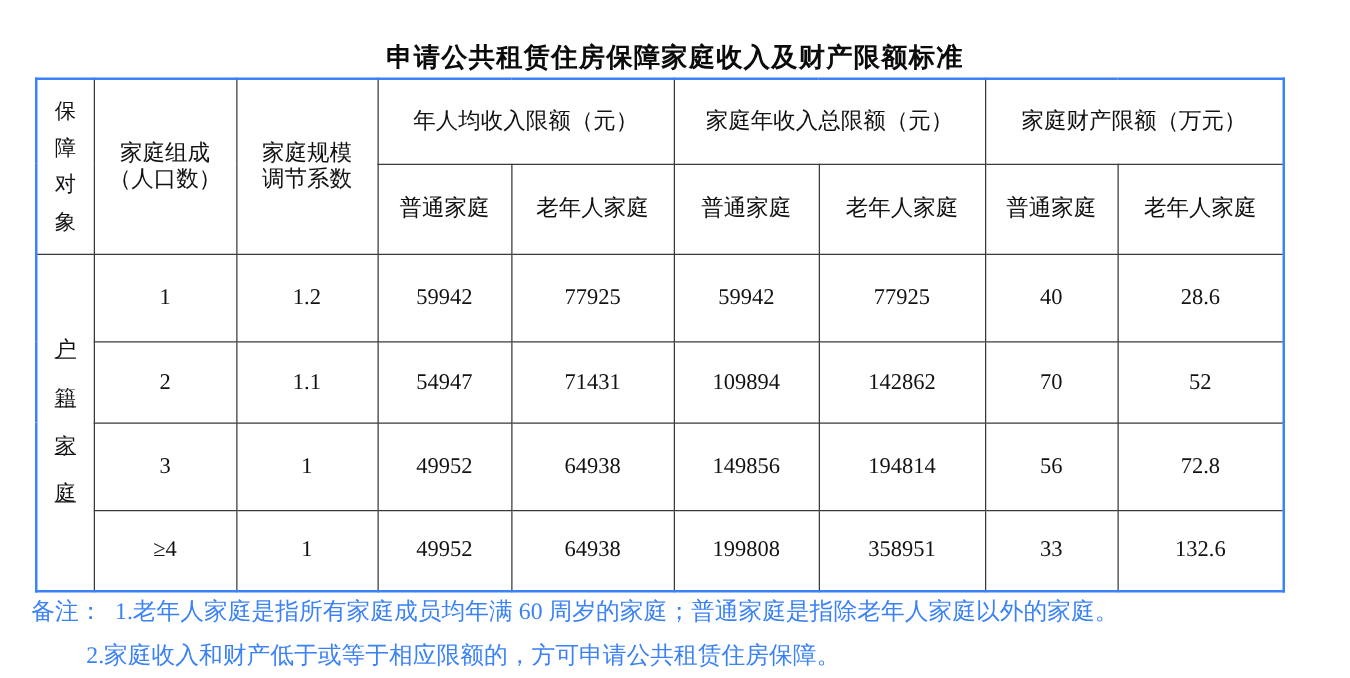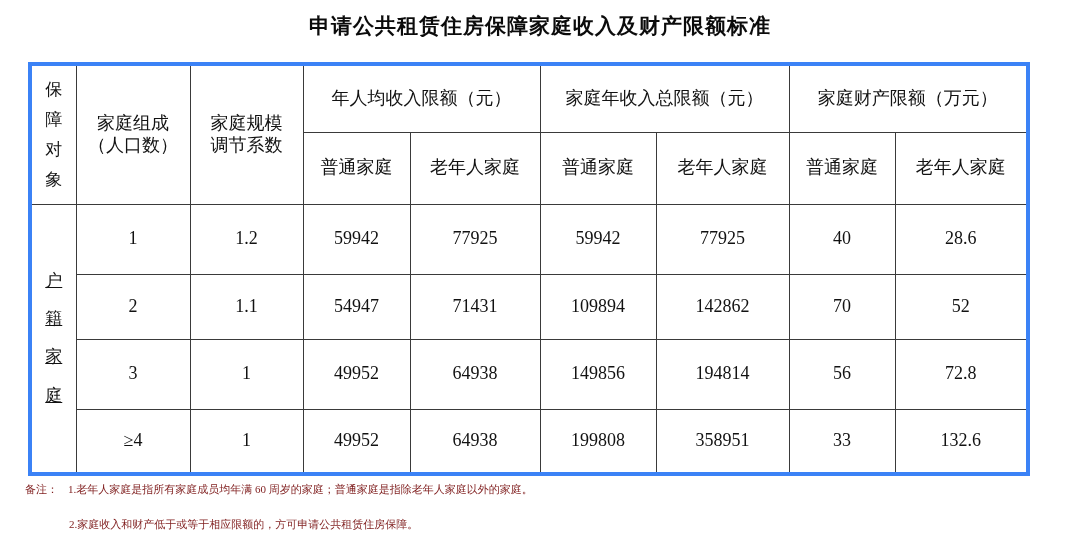--- a/index.html
+++ b/index.html
@@ -7,38 +7,38 @@
     position: relative;
     width: 1080px;
     height: 542px;
     background: #ffffff;
     color: #121212;
     font-family: "Liberation Serif", "DejaVu Serif", serif;
     overflow: hidden;
   }
   .title {
     position: absolute;
-    top: 12px;
+    top: 32px;
     left: 0;
     width: 100%;
     margin: 0;
     text-align: center;
     font-size: 21px;
     font-weight: bold;
     font-family: "Liberation Sans", "DejaVu Sans", sans-serif;
     letter-spacing: 1px;
     color: #0b0b0b;
   }
   table.grid {
     position: absolute;
     left: 28px;
     top: 62px;
     border-collapse: collapse;
     table-layout: fixed;
-    border: 4px solid #3b82f6;
+    border: 2px solid #3b82f6;
   }
   table.grid td {
     border: 1px solid #3a3a3a;
     text-align: center;
     vertical-align: middle;
     padding: 0;
     font-size: 18px;
     line-height: 1.2;
     overflow: hidden;
   }
@@ -51,22 +51,22 @@
     text-align: center;
     font-size: 17px;
   }
   .vstack.corner { line-height: 1.75; }
   .vstack.rowgroup { line-height: 2.25; text-decoration: underline; }
   .notes {
     position: absolute;
     left: 25px;
     top: 472px;
     width: 1035px;
-    font-size: 11px;
-    color: #7f1d1d;
+    font-size: 19px;
+    color: #3b82f6;
   }
   .note-line { margin: 0; padding: 0; line-height: 35px; }
   .note-label { padding-right: 10px; }
   .note-2 { margin-left: 44px; }
 </style>
 </head>
 <body>
 
 <div class="page">
 

